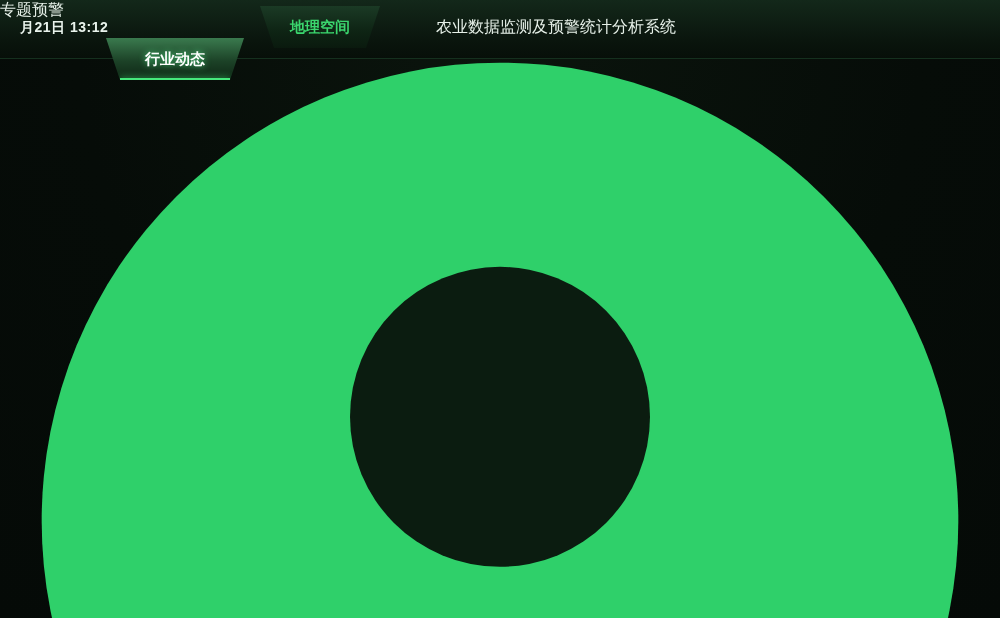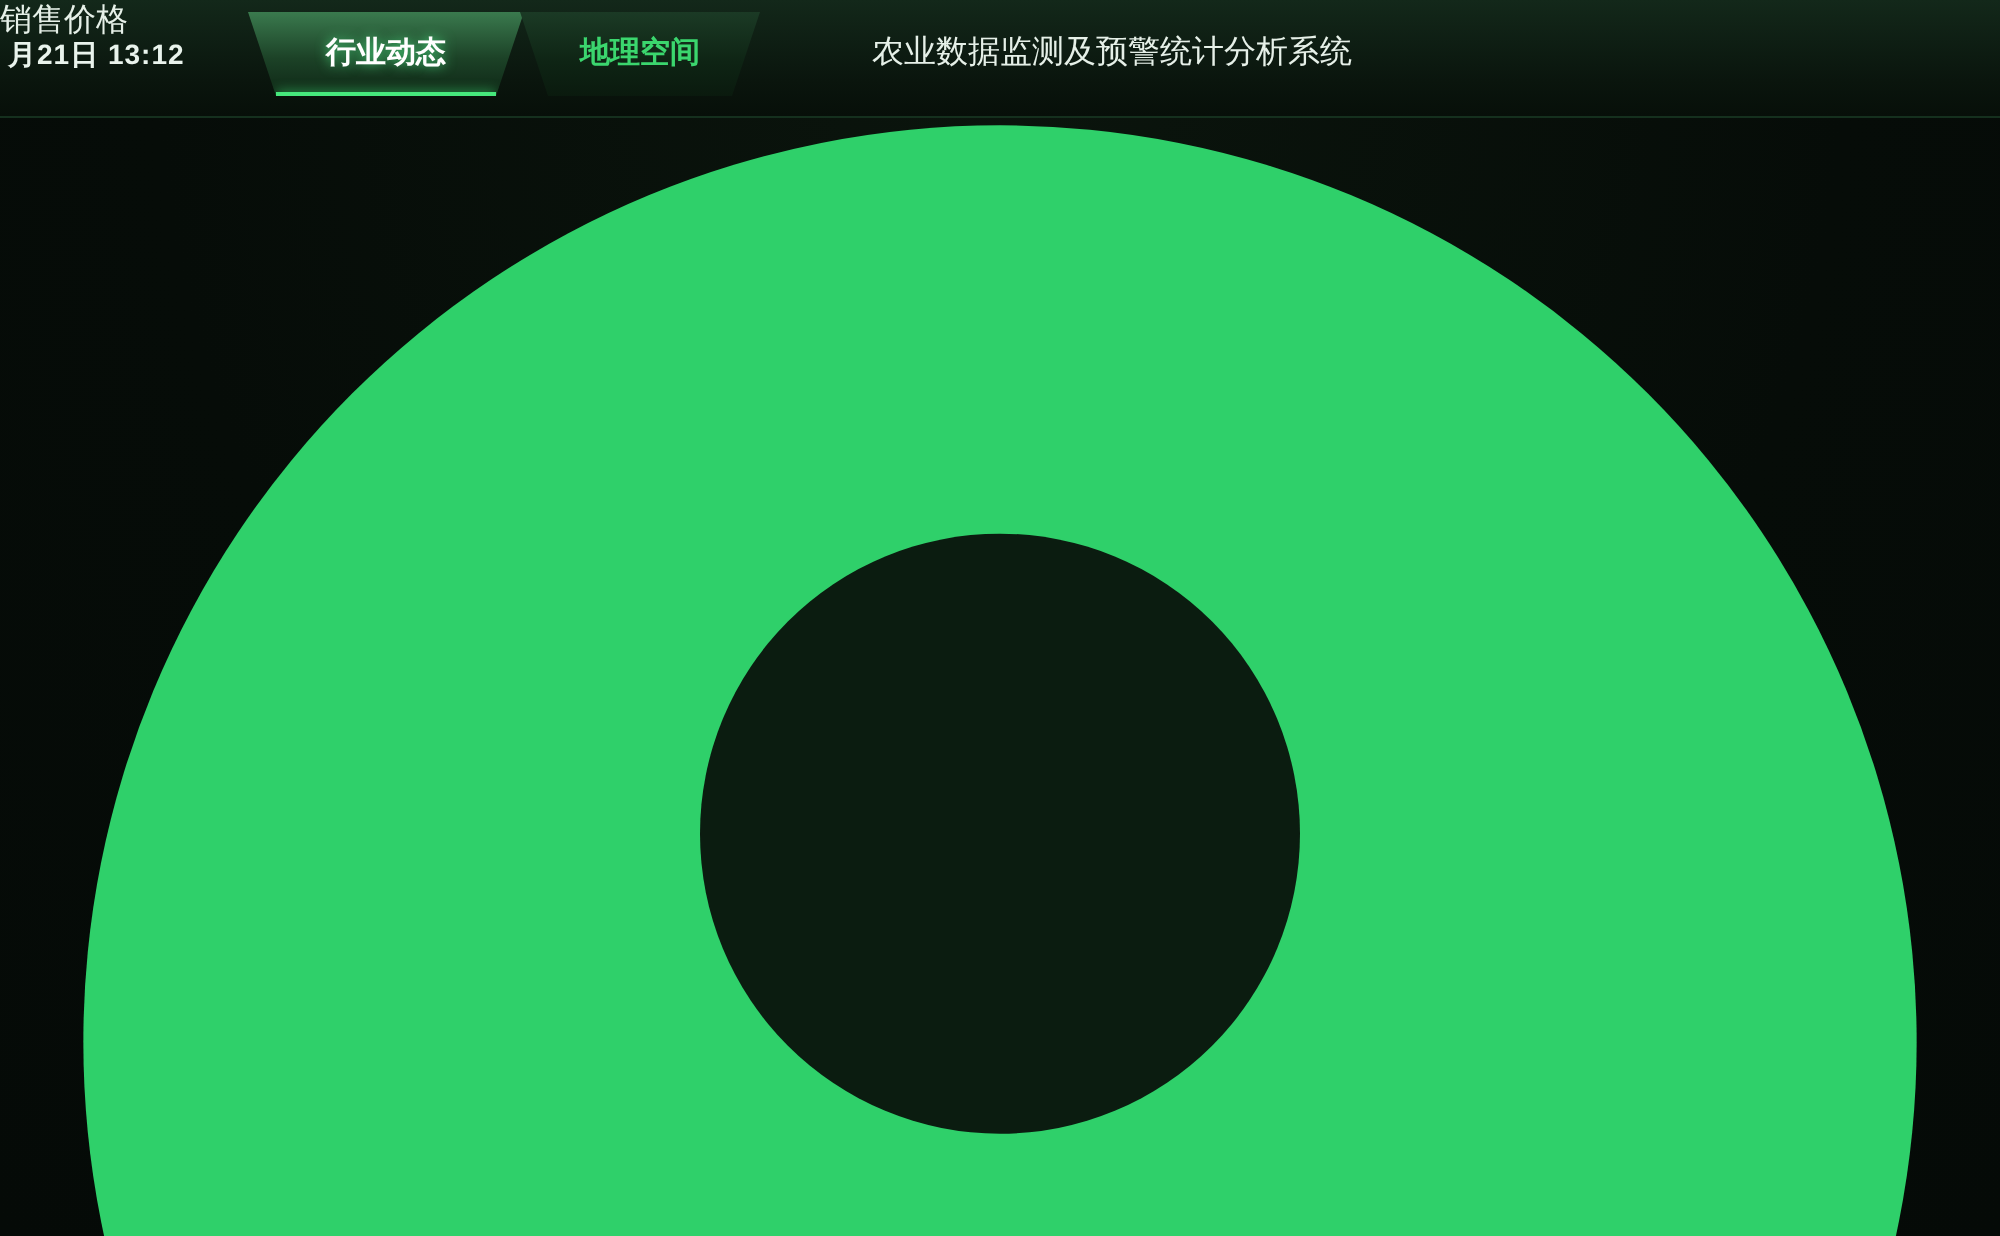--- a/index.html
+++ b/index.html
@@ -3,26 +3,26 @@
 <meta charset="utf-8">
 <style>
   html,body{margin:0;padding:0;background:#000;}
   .stage{position:relative;width:1000px;height:618px;overflow:hidden;
     background:radial-gradient(ellipse at 50% 0%, #0b150d 0%, #060c08 60%, #050a07 100%);
     font-family:"Liberation Sans","DejaVu Sans",sans-serif;color:#e6f0e8;}
   
   .header{position:absolute;left:0;top:0;width:1000px;height:58px;
     background:linear-gradient(180deg,#13281a 0%,#0a150d 70%,#070f09 100%);
     border-bottom:1px solid #15301e;}
-  .datetime{position:absolute;left:4px;top:19px;font-size:14px;font-weight:bold;color:#e9f3ec;letter-spacing:.5px;}
+  .datetime{position:absolute;left:20px;top:19px;font-size:14px;font-weight:bold;color:#e9f3ec;letter-spacing:.5px;}
   .tab{position:absolute;top:6px;height:42px;line-height:42px;text-align:center;font-size:15px;font-weight:bold;
     clip-path:polygon(0 0,100% 0,calc(100% - 14px) 100%,14px 100%);}
-  .tab1{left:124px;width:138px;color:#fff;
+  .tab1{left:106px;width:138px;color:#fff;
     background:linear-gradient(180deg,#3a7a4e 0%,#1c4227 55%,#0e2615 100%);
-    text-shadow:0 0 6px rgba(80,240,140,.8);}
+    text-shadow:0 0 6px rgba(80,240,140,.8);margin-top:32px;}
   .tab1 .edge,.tab2 .edge{position:absolute;left:14px;right:14px;bottom:0;height:2px;background:#46e87c;box-shadow:0 0 6px #46e87c;}
   .tab2{left:260px;width:120px;color:#3bd66e;
     background:linear-gradient(180deg,#1b3a25 0%,#0e2414 60%,#0a1a0e 100%);text-align:center;}
   .title-badge{position:absolute;left:380px;top:2px;width:352px;height:52px;line-height:50px;text-align:center;
     clip-path:polygon(0 0,100% 0,calc(100% - 46px) 100%,46px 100%);
     background:linear-gradient(180deg,#2f7144 0%,#143categorical;stop 0;}
   .title-badge{background:linear-gradient(180deg,#2f7144 0%,#153categorical 0);}
   .title-badge{background:linear-gradient(180deg,#2f7144 0%,#163a23 45%,#0c2413 100%);
     border-top:2px solid #4cf086;box-shadow:0 2px 14px rgba(40,200,100,.25) inset;}
   .title-badge .txt{font-size:19px;font-weight:bold;color:#fff;text-shadow:0 0 10px rgba(70,232,124,.9);}
@@ -55,21 +55,21 @@
       <span>行业动态</span>
       <span class="edge"></span>
     </div>
     <div class="tab tab2">
       <span>地理空间</span>
     </div>
     <div class="title-badge">
       <span class="txt">农业数据监测及预警统计分析系统</span>
     </div>
     <div class="badge-underline"></div>
-    <div class="navlink nav3">销售价格</div>
+    <div class="navlink nav3">专题预警</div>
     <div class="slash s1"></div>
     <div class="slash s2"></div>
     <div class="hatch h1"></div>
     <div class="hatch h2"></div>
     <div class="user">
       <svg viewBox="0 0 24 24">
           <circle cx="12" cy="12" r="11" fill="#2fd06a"></circle>
           <circle cx="12" cy="9.5" r="3.6" fill="#0b1c10"></circle>
           <path d="M5.2 19 a7 5.8 0 0 1 13.6 0 Z" fill="#0b1c10"></path>
         </svg>

